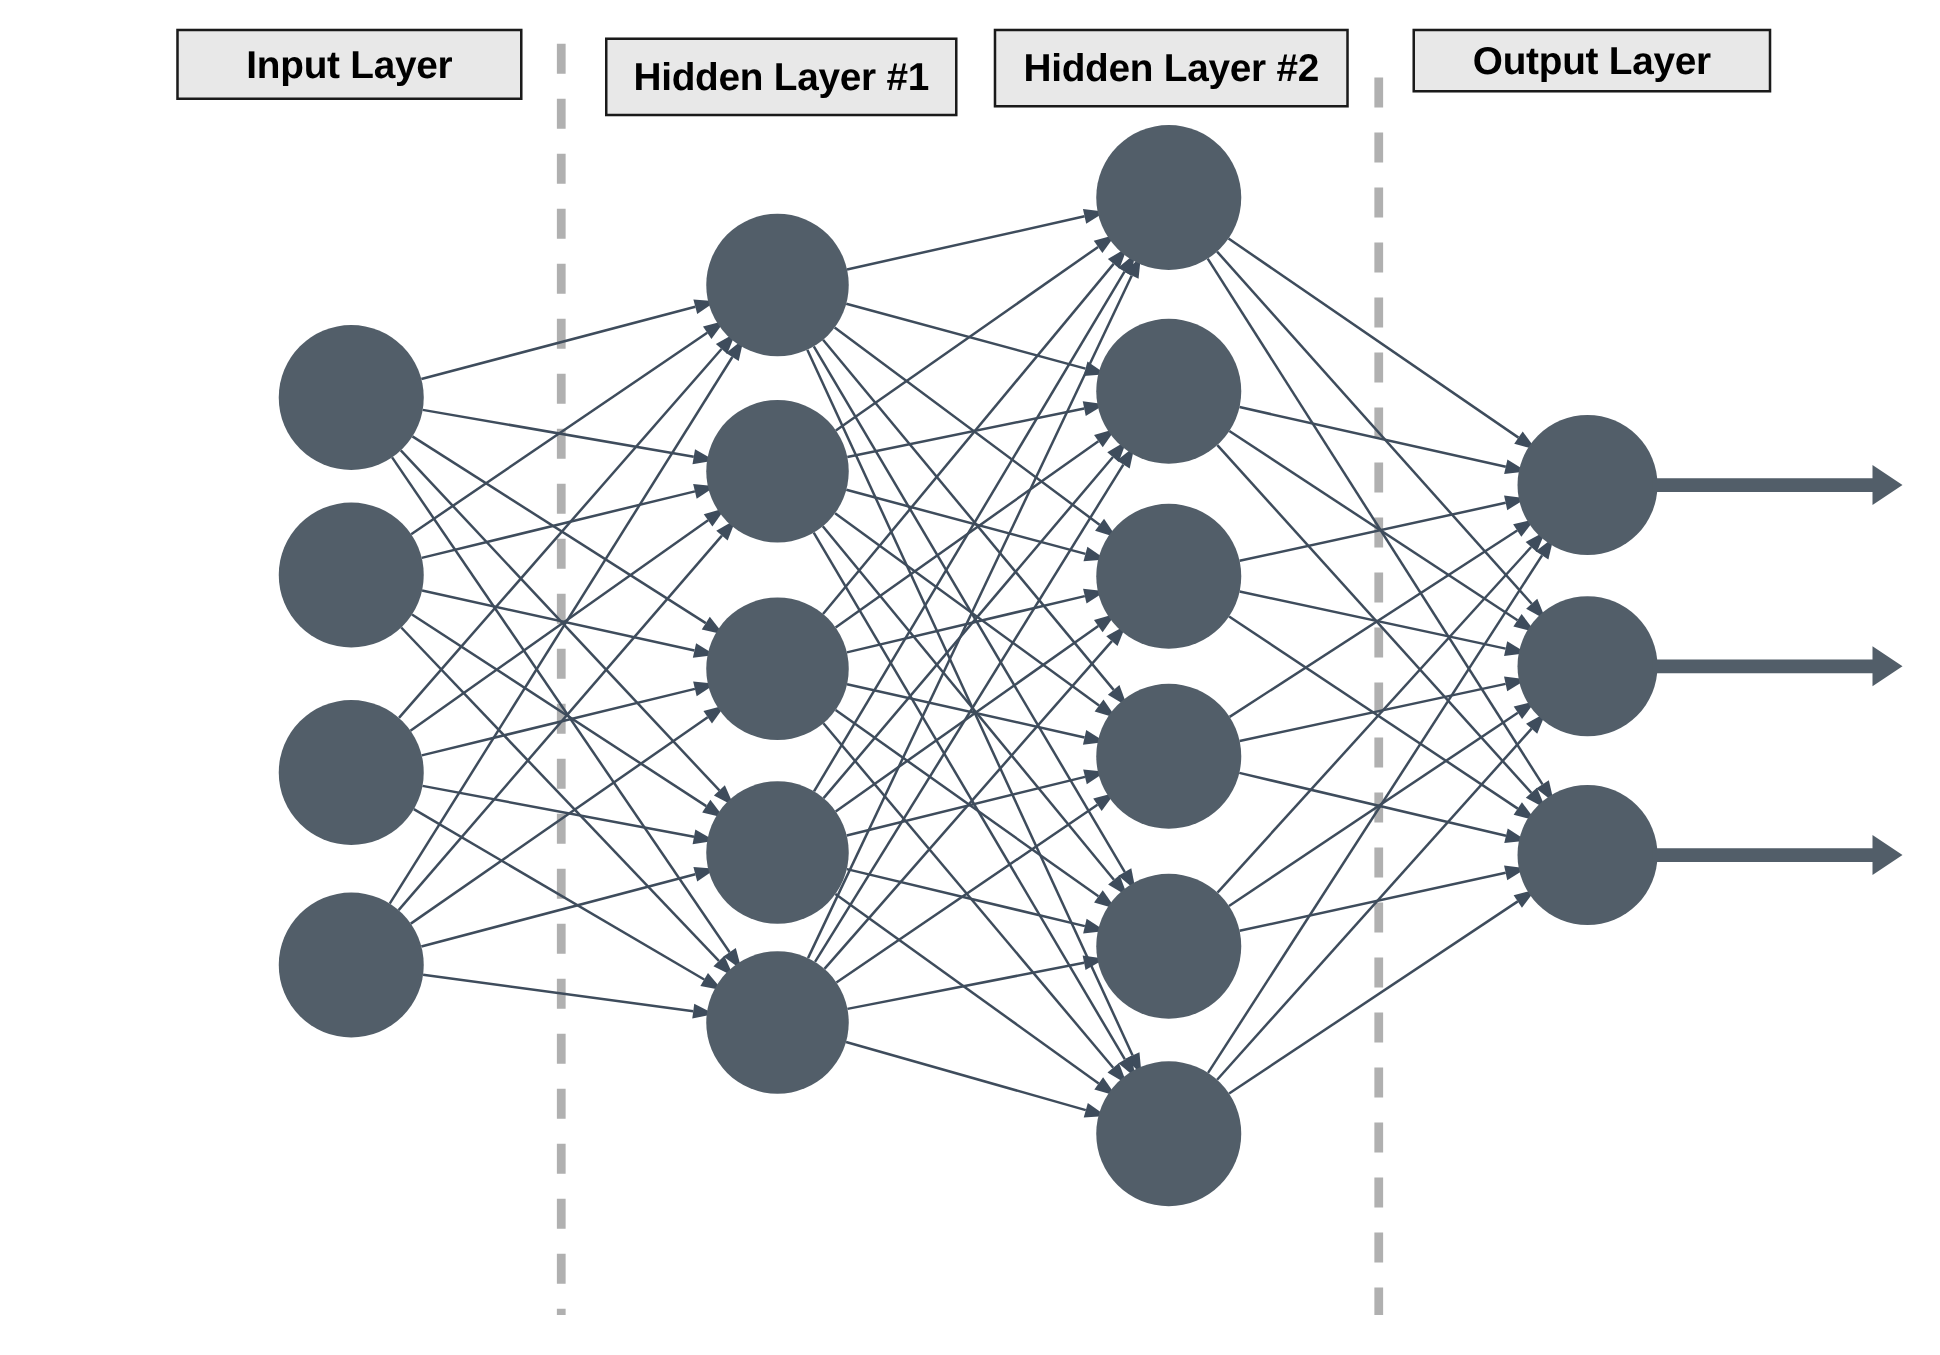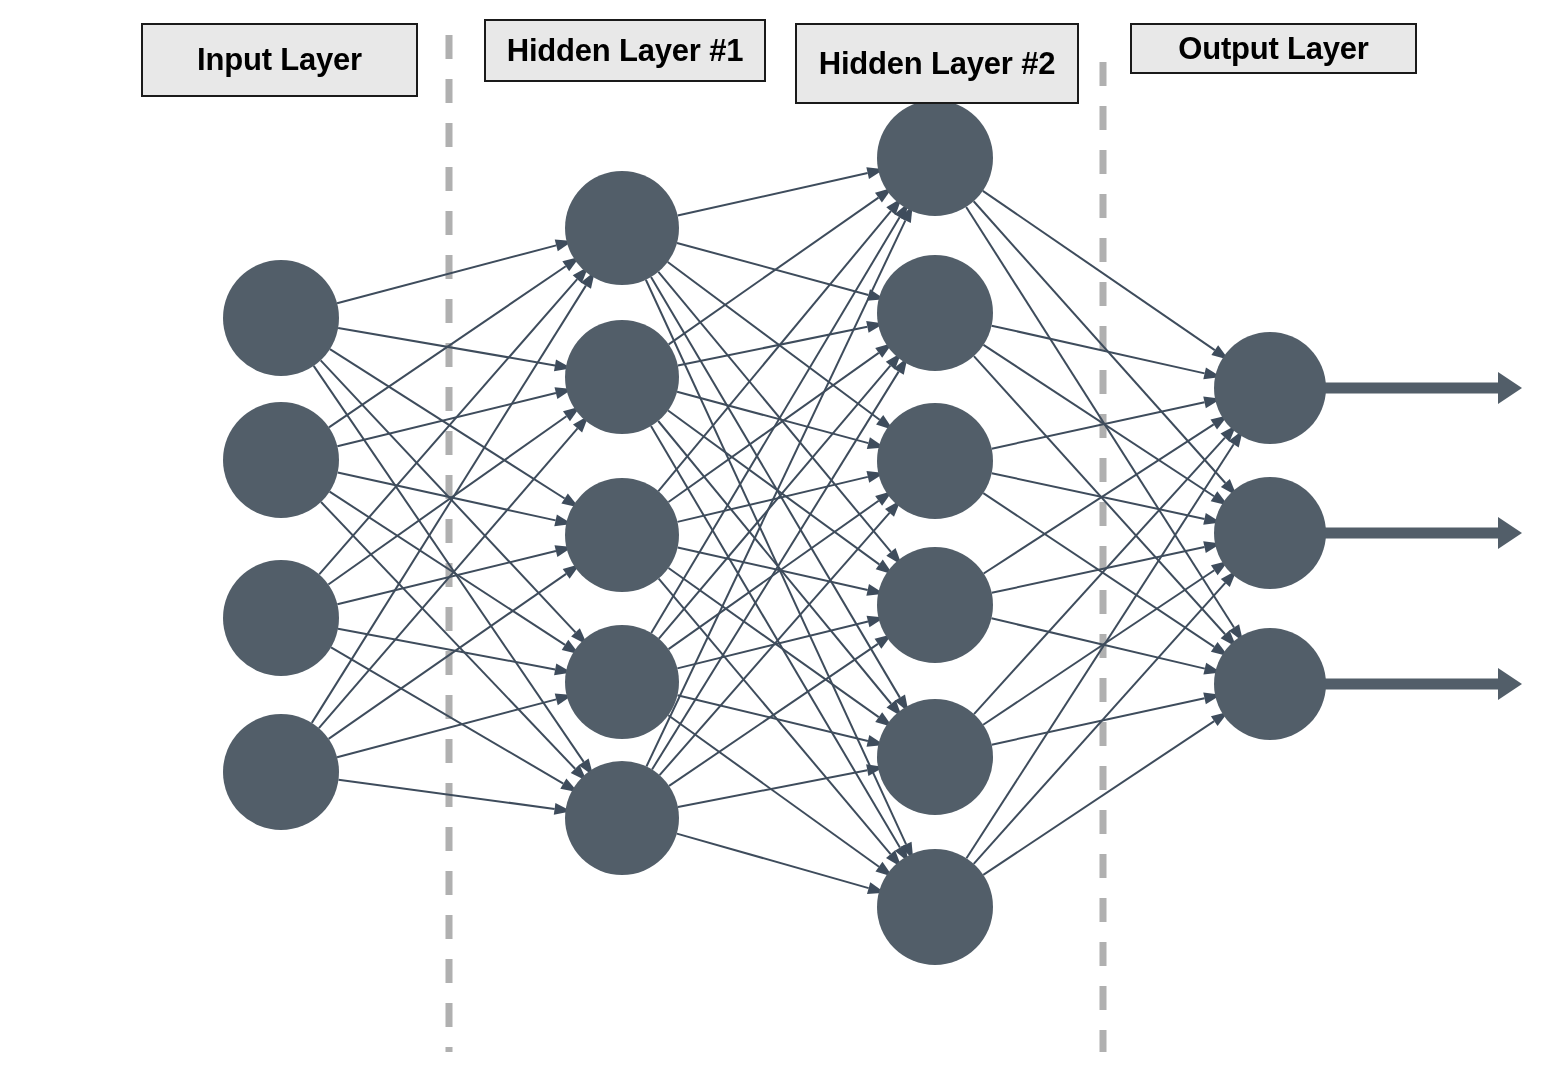--- a/index.html
+++ b/index.html
@@ -211,29 +211,29 @@
         <circle cx="1270" cy="533" r="56" fill="#525E69"></circle>
         <circle cx="1270" cy="684" r="56" fill="#525E69"></circle>
       </g>
     <g id="output-arrow-group">
         <polygon points="1322,382.5 1498,382.5 1498,372 1522,388 1498,404 1498,393.5 1322,393.5" fill="#525E69"></polygon>
         <polygon points="1322,527.5 1498,527.5 1498,517 1522,533 1498,549 1498,538.5 1322,538.5" fill="#525E69"></polygon>
         <polygon points="1322,678.5 1498,678.5 1498,668 1522,684 1498,700 1498,689.5 1322,689.5" fill="#525E69"></polygon>
       </g>
   </svg>
 
-  <div class="layer-label-box" id="label-input" style="left: 141px; top: 23px; width: 277px; height: 74px;">
+  <div class="layer-label-box" id="label-input" style="left: 141px; top: 23px; width: 277px; height: 57px;">
     <span class="layer-label-text">Input Layer</span>
   </div>
 
-  <div class="layer-label-box" id="label-hidden1" style="left: 484px; top: 19px; width: 282px; height: 63px;">
+  <div class="layer-label-box" id="label-hidden1" style="left: 484px; top: 30px; width: 282px; height: 63px;">
     <span class="layer-label-text">Hidden Layer #1</span>
   </div>
 
-  <div class="layer-label-box" id="label-hidden2" style="left: 795px; top: 23px; width: 284px; height: 81px;">
+  <div class="layer-label-box" id="label-hidden2" style="left: 795px; top: 23px; width: 284px; height: 63px;">
     <span class="layer-label-text">Hidden Layer #2</span>
   </div>
 
   <div class="layer-label-box" id="label-output" style="left: 1130px; top: 23px; width: 287px; height: 51px;">
     <span class="layer-label-text">Output Layer</span>
   </div>
 
 </div>
 
 </body></html>

